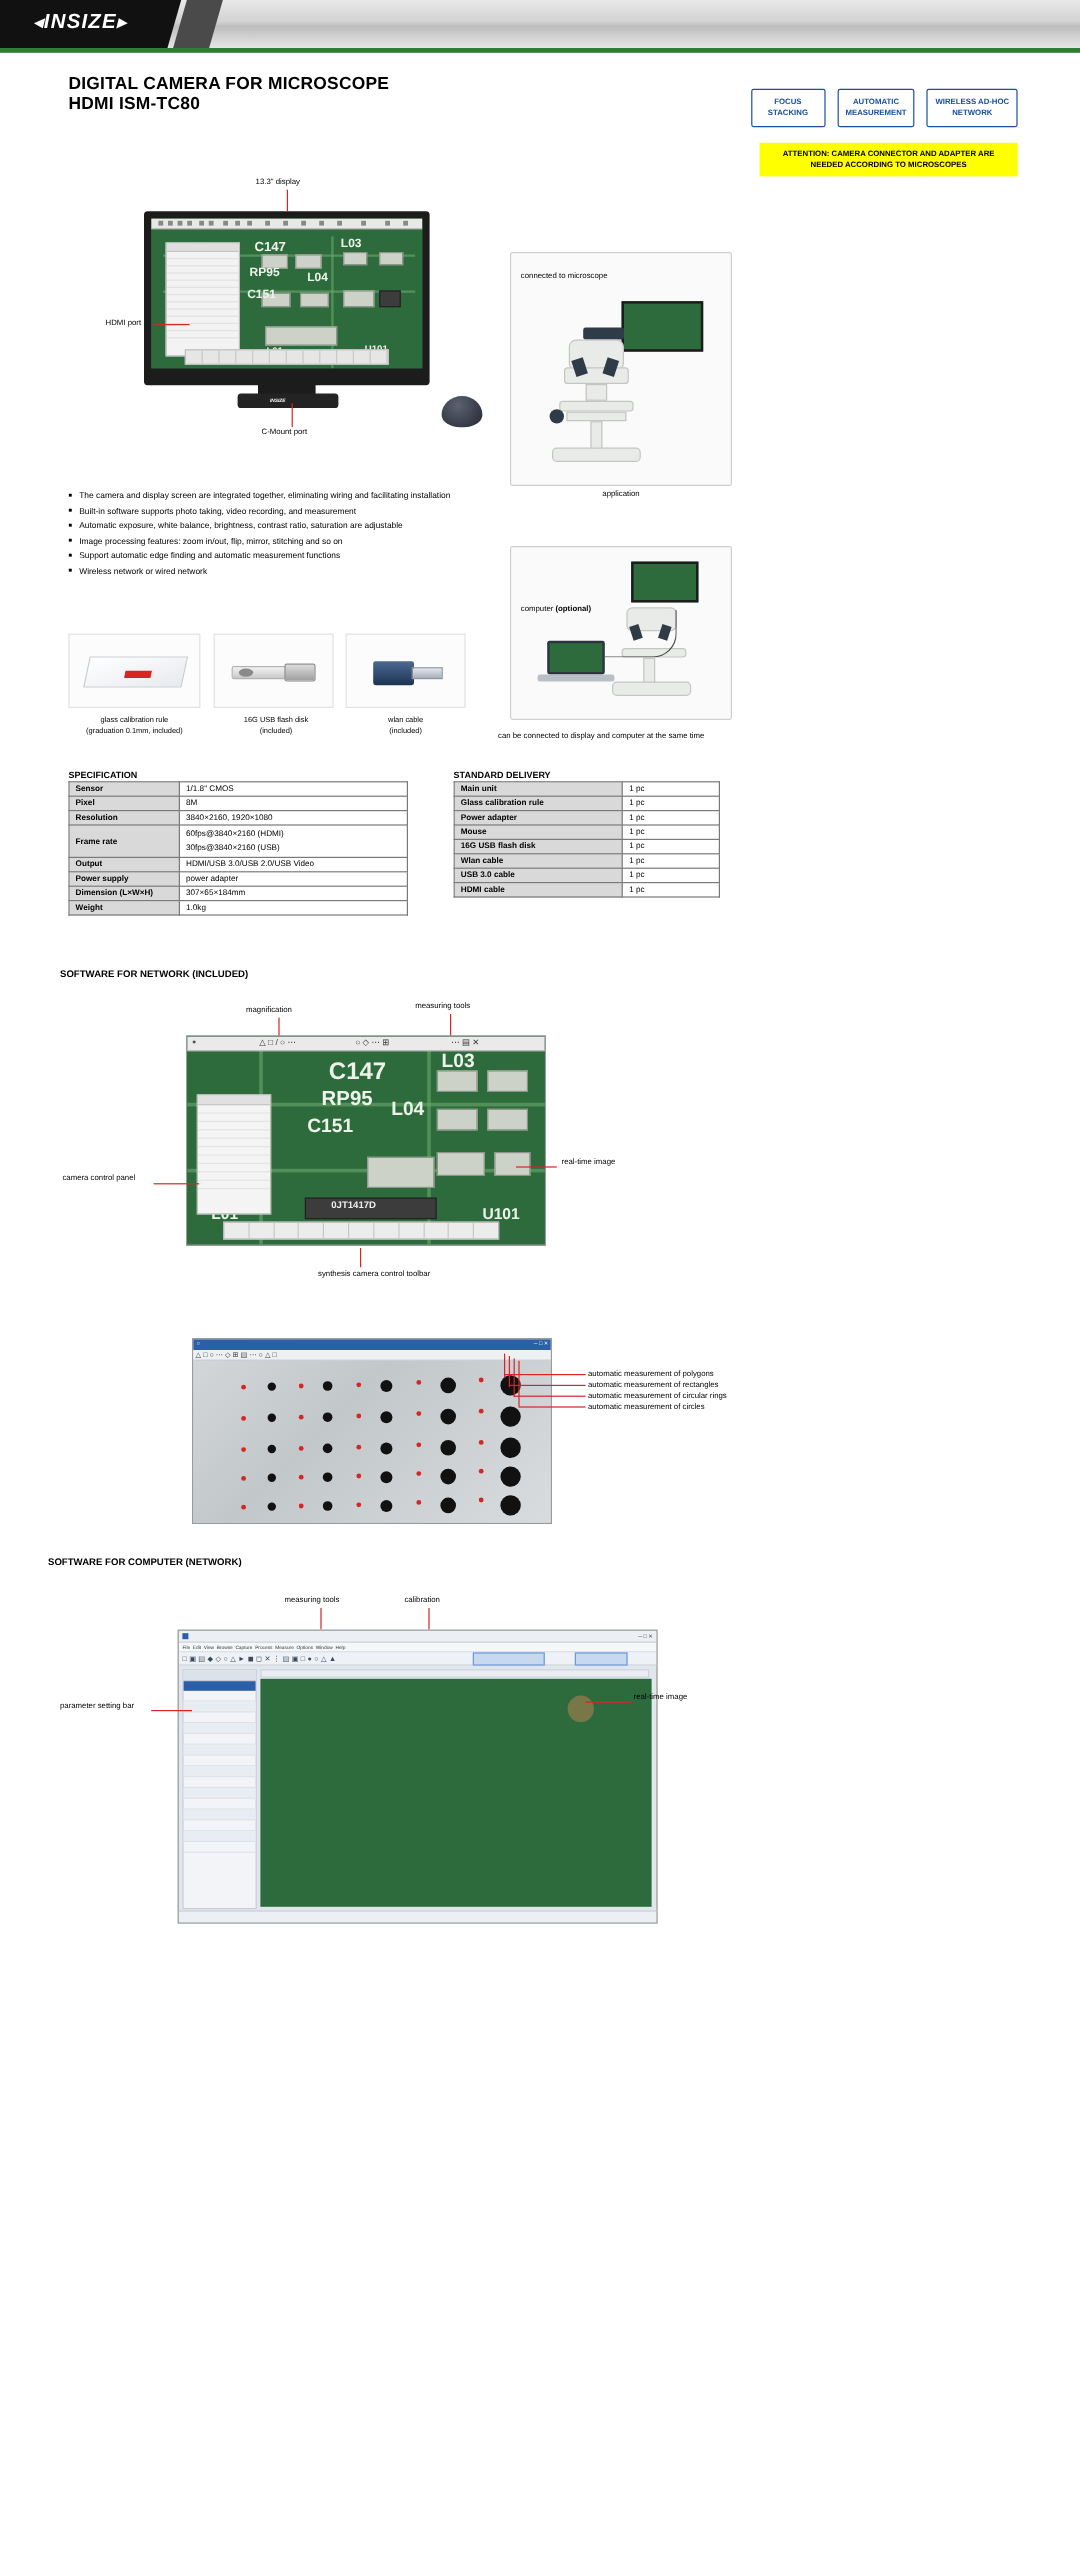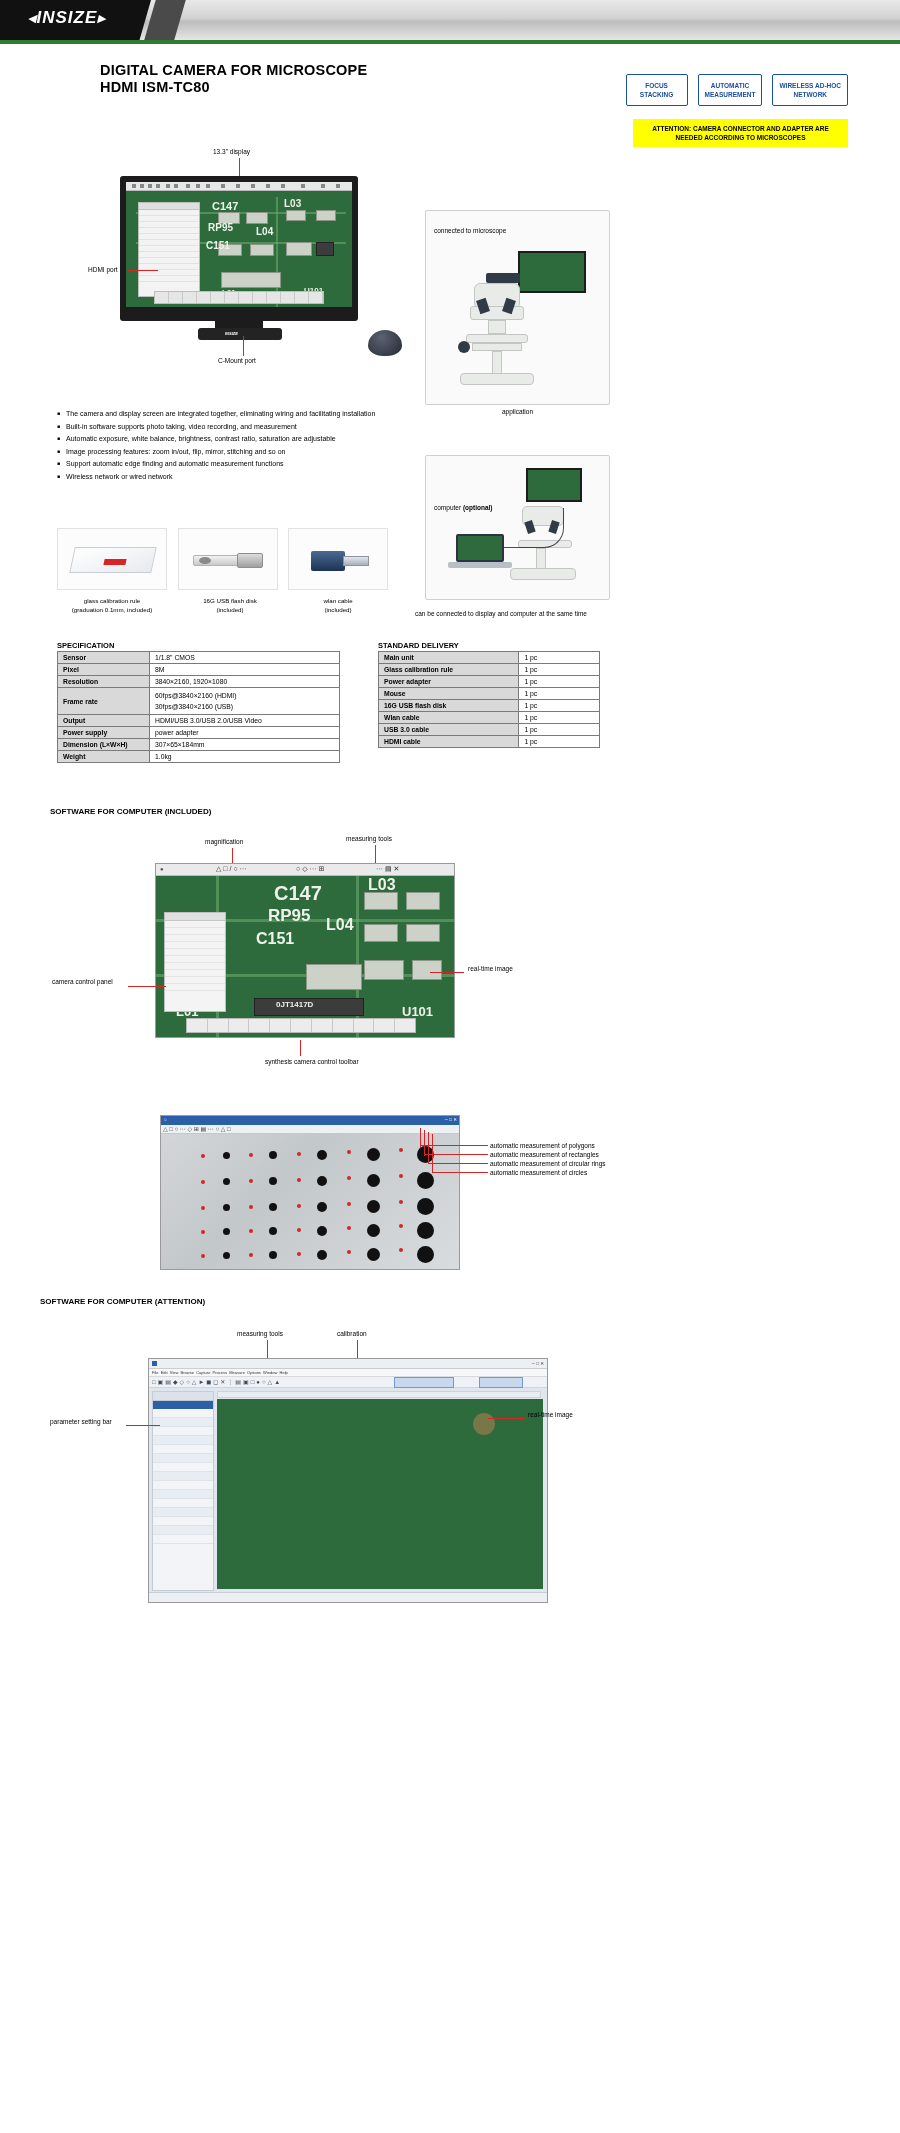--- a/index.html
+++ b/index.html
@@ -59,21 +59,21 @@
     font-size: 15px;
   }
   .header-green {
     position: absolute;
     left: 0; top: 40px;
     width: 900px; height: 4px;
     background: #2e7d32;
   }
 
   
-  .title-block { position: absolute; left: 57px; top: 62px; margin-left: 43px; }
+  .title-block { position: absolute; left: 57px; top: 62px; }
   .title-line { font-size: 14.5px; font-weight: bold; letter-spacing: .2px; line-height: 17px; }
 
   
   .badges { position: absolute; right: 52px; top: 74px; display: flex; gap: 10px; }
   .badge {
     border: 1.2px solid #1a4fa0;
     color: #1a4fa0;
     font-size: 6.5px;
     font-weight: bold;
     text-align: center;
@@ -462,21 +462,21 @@
         <td class="k">USB 3.0 cable</td>
         <td class="v">1 pc</td>
       </tr>
   <tr>
         <td class="k">HDMI cable</td>
         <td class="v">1 pc</td>
       </tr>
 </tbody>
   </table>
 
-<div class="sec-title" style="left:50px;top:807px;">SOFTWARE FOR COMPUTER (INCLUDED)</div>
+<div class="sec-title" style="left:50px;top:807px;">SOFTWARE FOR NETWORK (INCLUDED)</div>
 
 <div class="txt" style="left:205px;top:838px;">magnification</div>
 <div class="leader-v" style="left:232px;top:848px;height:15px;"></div>
 <div class="txt" style="left:346px;top:835px;">measuring tools</div>
 <div class="leader-v" style="left:375px;top:845px;height:18px;"></div>
 
 <div class="sw-shot" style="left:155px;top:863px;width:300px;height:175px;">
   <div class="pcb" style="position:absolute;inset:0;">
     <div class="trace" style="left:0;top:55px;width:300px;height:3px;"></div>
     <div class="trace" style="left:0;top:110px;width:300px;height:3px;"></div>
@@ -615,21 +615,21 @@
 <div class="txt" style="left:490px;top:1169px;">automatic measurement of circles</div>
 <div class="leader" style="left:420px;top:1145px;width:68px;"></div>
 <div class="leader" style="left:424px;top:1154px;width:64px;"></div>
 <div class="leader" style="left:428px;top:1163px;width:60px;"></div>
 <div class="leader" style="left:432px;top:1172px;width:56px;"></div>
 <div class="leader-v" style="left:420px;top:1128px;height:20px;"></div>
 <div class="leader-v" style="left:424px;top:1130px;height:26px;"></div>
 <div class="leader-v" style="left:428px;top:1132px;height:32px;"></div>
 <div class="leader-v" style="left:432px;top:1134px;height:38px;"></div>
 
-<div class="sec-title" style="left:40px;top:1297px;">SOFTWARE FOR COMPUTER (ATTENTION)</div>
+<div class="sec-title" style="left:40px;top:1297px;">SOFTWARE FOR COMPUTER (NETWORK)</div>
 
 <div class="txt" style="left:237px;top:1330px;">measuring tools</div>
 <div class="leader-v" style="left:267px;top:1340px;height:18px;"></div>
 <div class="txt" style="left:337px;top:1330px;">calibration</div>
 <div class="leader-v" style="left:357px;top:1340px;height:18px;"></div>
 
 <div class="pc-shot" style="left:148px;top:1358px;width:400px;height:245px;">
 
   <div style="position:absolute;left:0;top:0;width:100%;height:10px;background:#eceff3;border-bottom:1px solid #c9ced5;font-size:4.5px;padding:2px 3px;color:#444;">
     <span style="display:inline-block;width:5px;height:5px;background:#2b5fa8;margin-right:3px;vertical-align:middle;"></span>

